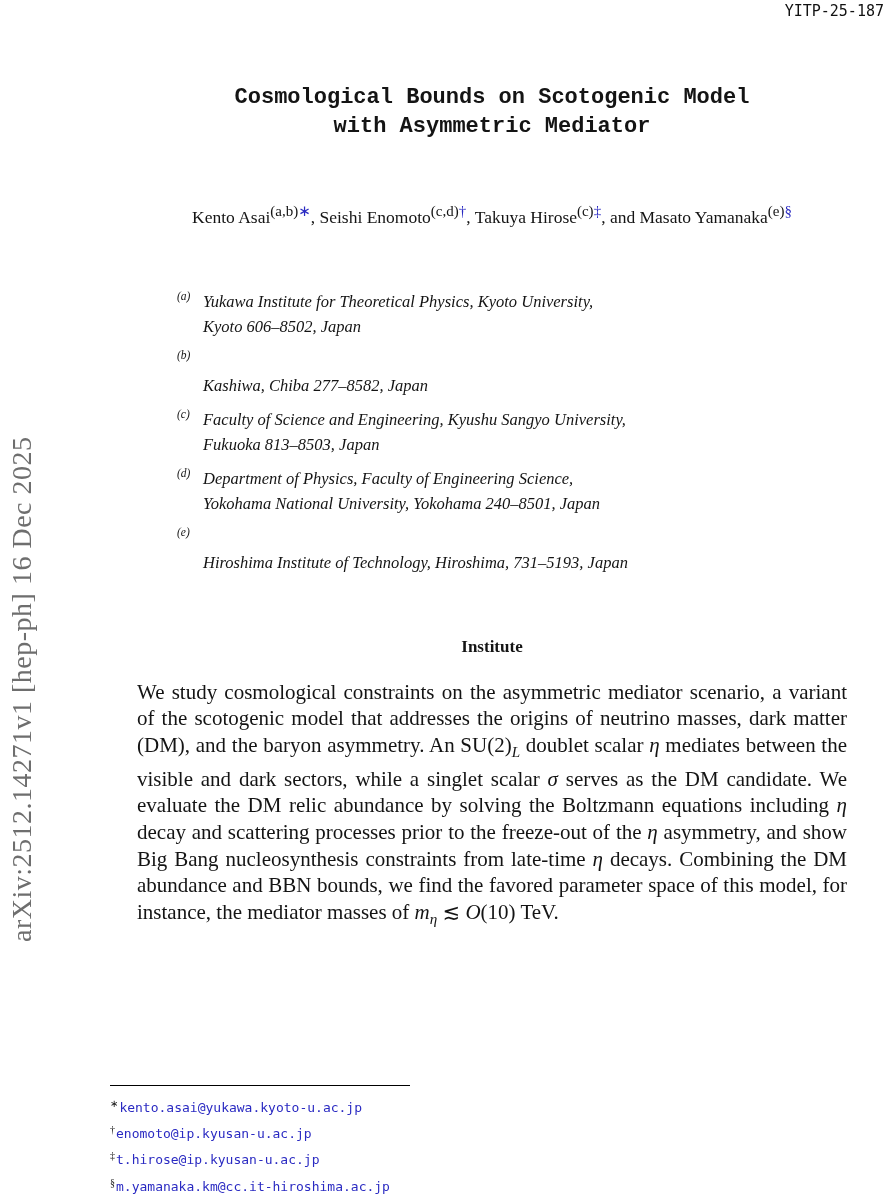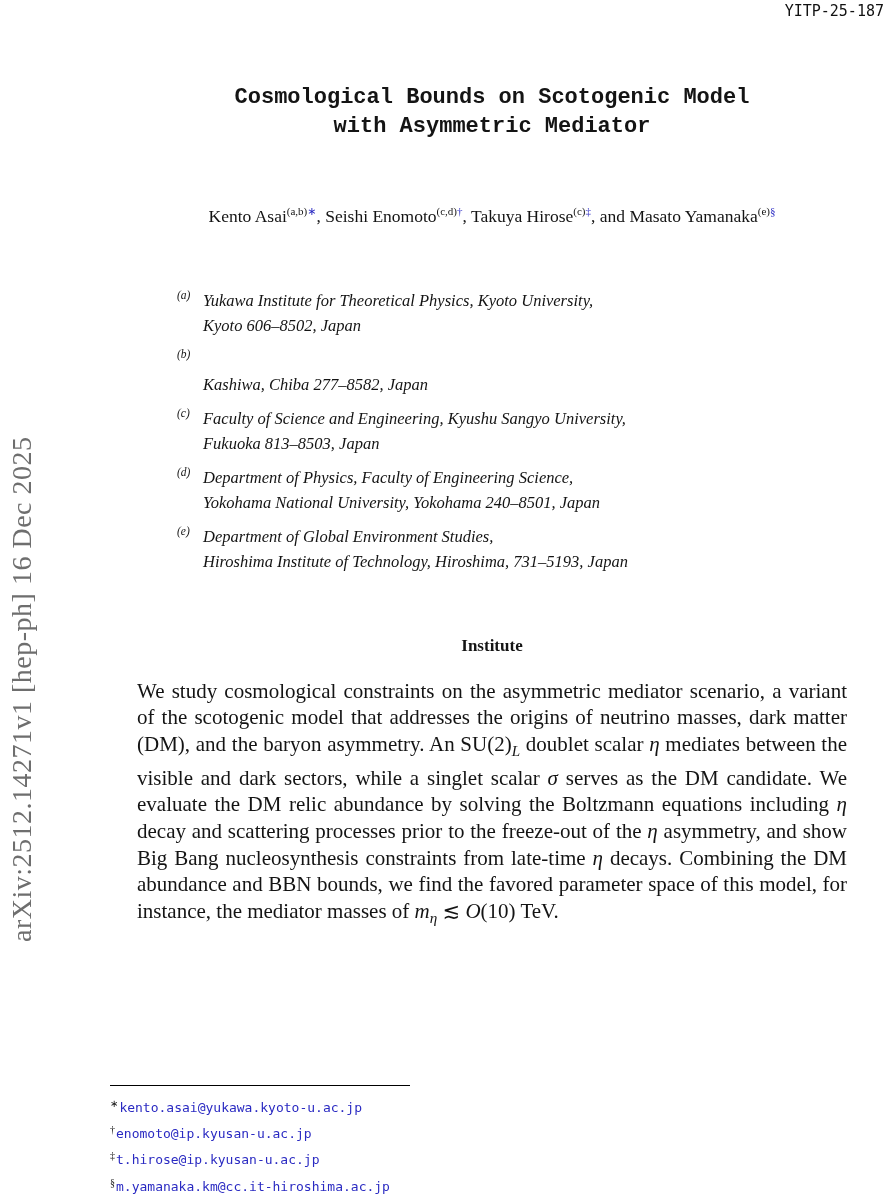--- a/index.html
+++ b/index.html
@@ -39,21 +39,21 @@
     font-family: Liberation Mono, monospace;
   }
   .title .tl { display: block; }
   .authors {
     margin-top: 58px;
     text-align: center;
     font-size: 17.5px;
     line-height: 24px;
     white-space: nowrap;
   }
-  .authors sup { font-size: 11px; }
+  .authors sup { font-size: 15px; }
   .link { color: var(--link); }
   .affils {
     margin-top: 60px;
     margin-left: 70px;
     width: 648px;
     font-style: italic;
     font-size: 16.5px;
     line-height: 25px;
   }
   .affil { display: flex; margin-bottom: 9px; }
@@ -130,21 +130,21 @@
     <div class="affil">
       <span class="alabel">(c)</span>
       <div class="atext"><span>Faculty of Science and Engineering, Kyushu Sangyo University,</span><br><span>Fukuoka 813–8503, Japan</span></div>
     </div>
     <div class="affil">
       <span class="alabel">(d)</span>
       <div class="atext"><span>Department of Physics, Faculty of Engineering Science,</span><br><span>Yokohama National University, Yokohama 240–8501, Japan</span></div>
     </div>
     <div class="affil">
       <span class="alabel">(e)</span>
-      <div class="atext"><span>Department of Global Environment Studies,</span><br><span>Hiroshima Institute of Technology, Hiroshima, 731–5193, Japan</span></div>
+      <div class="atext"><br><span>Hiroshima Institute of Technology, Hiroshima, 731–5193, Japan</span></div>
     </div>
   </div>
 
   <div class="abs-head">Institute</div>
 
   <p class="abstract"><span>We study cosmological constraints on the asymmetric mediator scenario, a variant of the scotogenic model that addresses the origins of neutrino masses, dark matter (DM), and the baryon asymmetry.  An SU(2)</span><span class="seg-subi">L</span><span> doublet scalar </span><span class="seg-i">η</span><span> mediates between the visible and dark sectors, while a singlet scalar </span><span class="seg-i">σ</span><span> serves as the DM candidate.  We evaluate the DM relic abundance by solving the Boltzmann equations including </span><span class="seg-i">η</span><span> decay and scattering processes prior to the freeze-out of the </span><span class="seg-i">η</span><span> asymmetry, and show Big Bang nucleosynthesis constraints from late-time </span><span class="seg-i">η</span><span> decays.  Combining the DM abundance and BBN bounds, we find the favored parameter space of this model, for instance, the mediator masses of </span><span class="seg-i">m</span><span class="seg-subi">η</span><span> ≲ </span><span class="seg-i">O</span><span>(10) TeV.</span></p>
 
 </div>
 
 <div class="footnotes">

